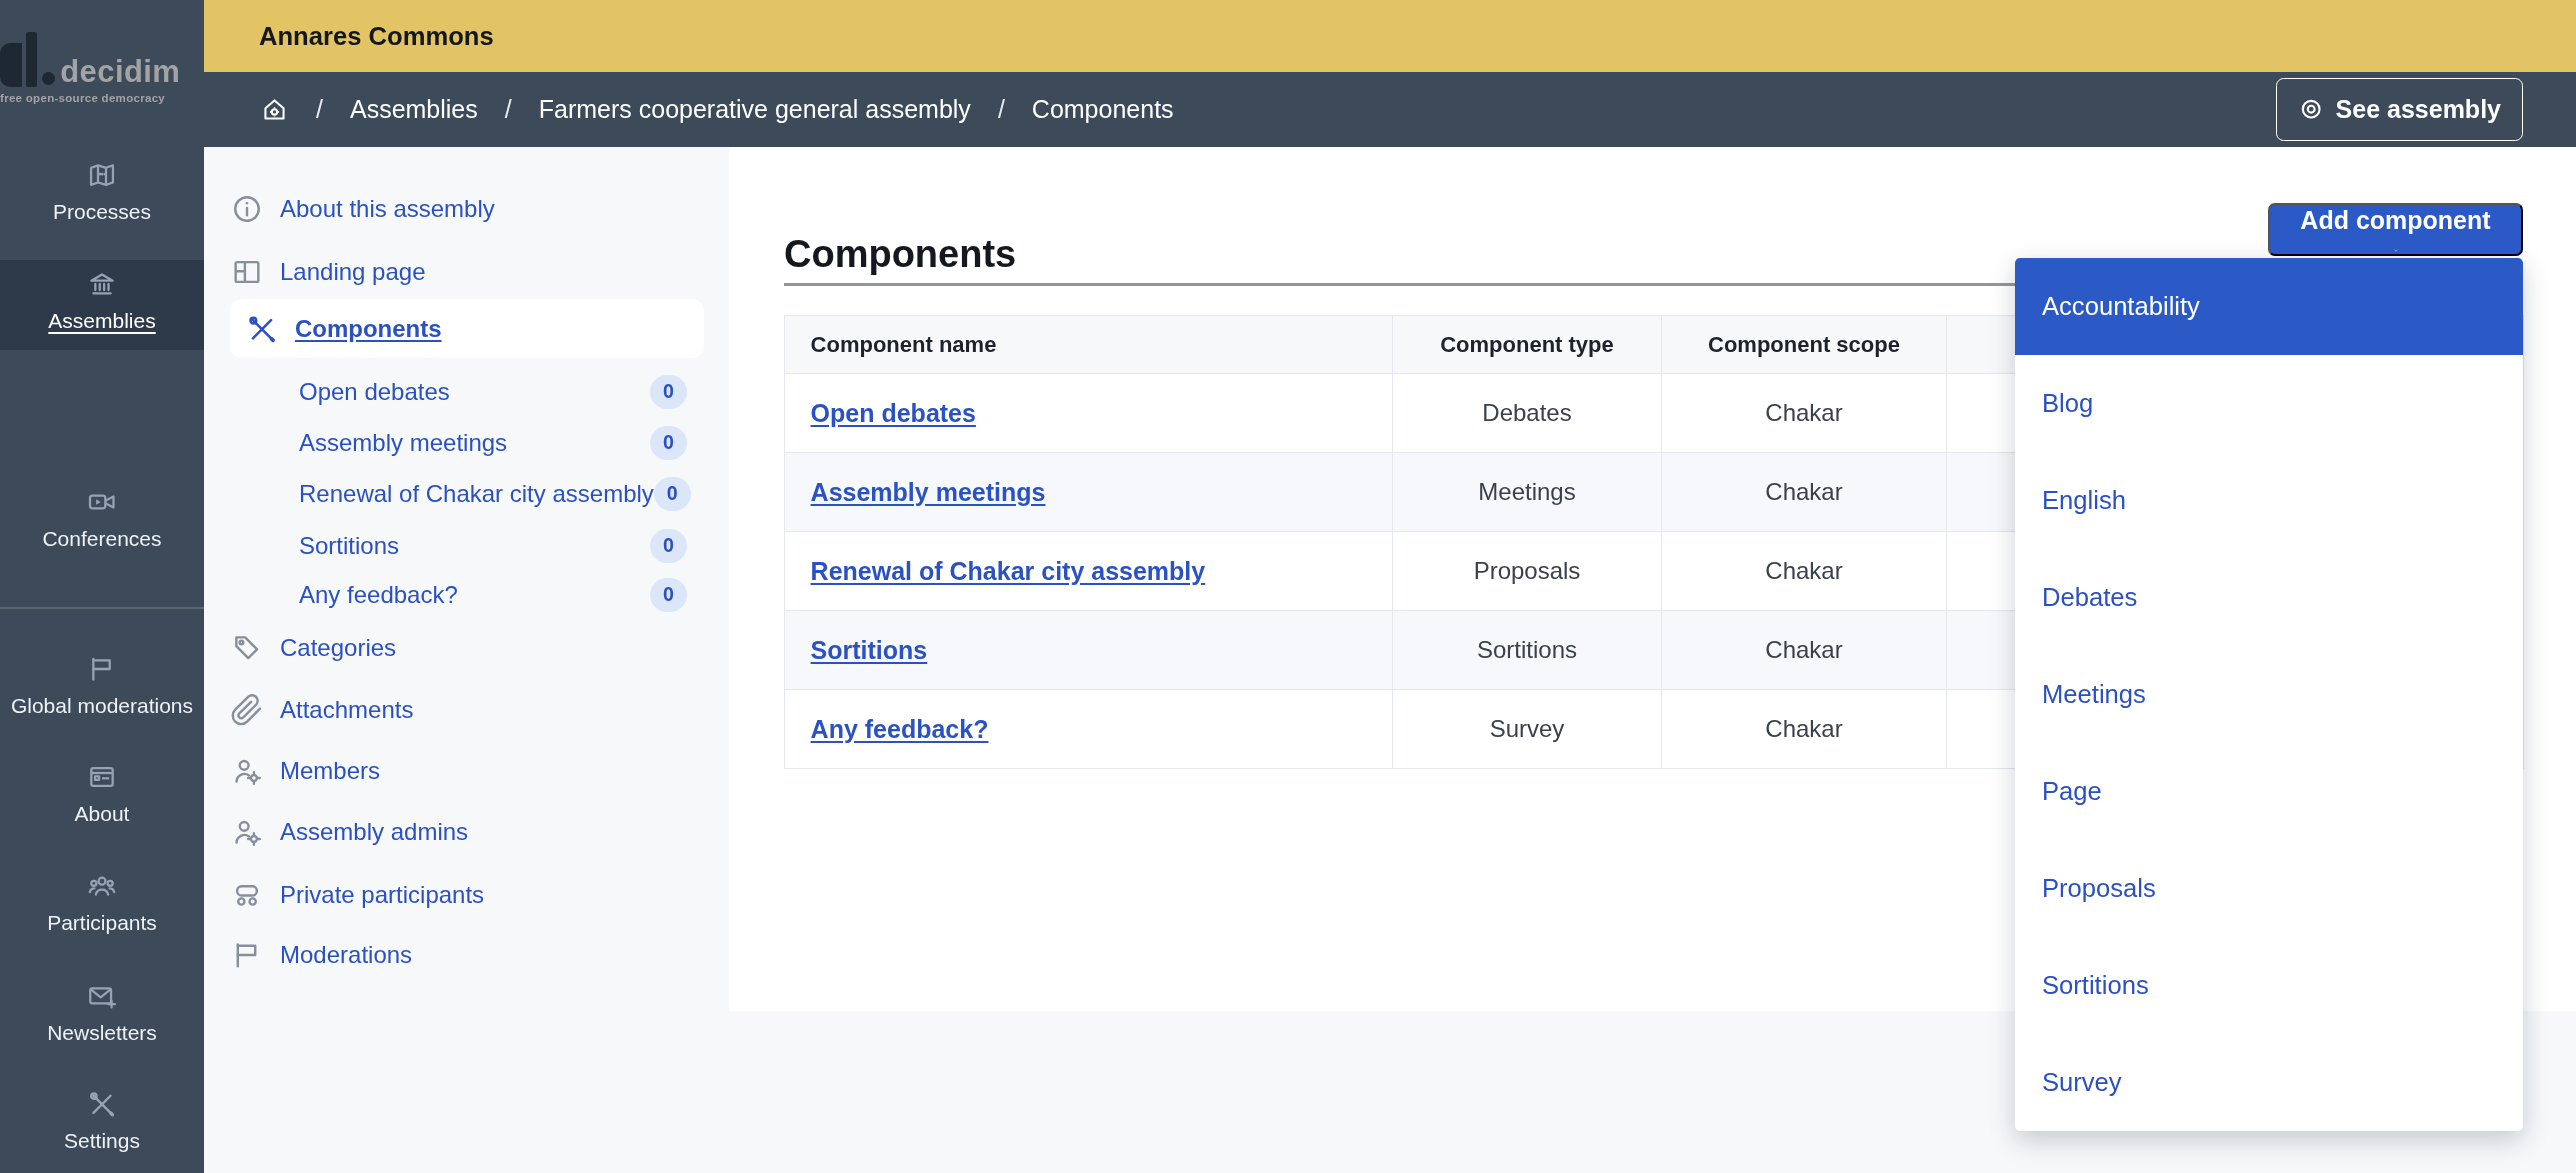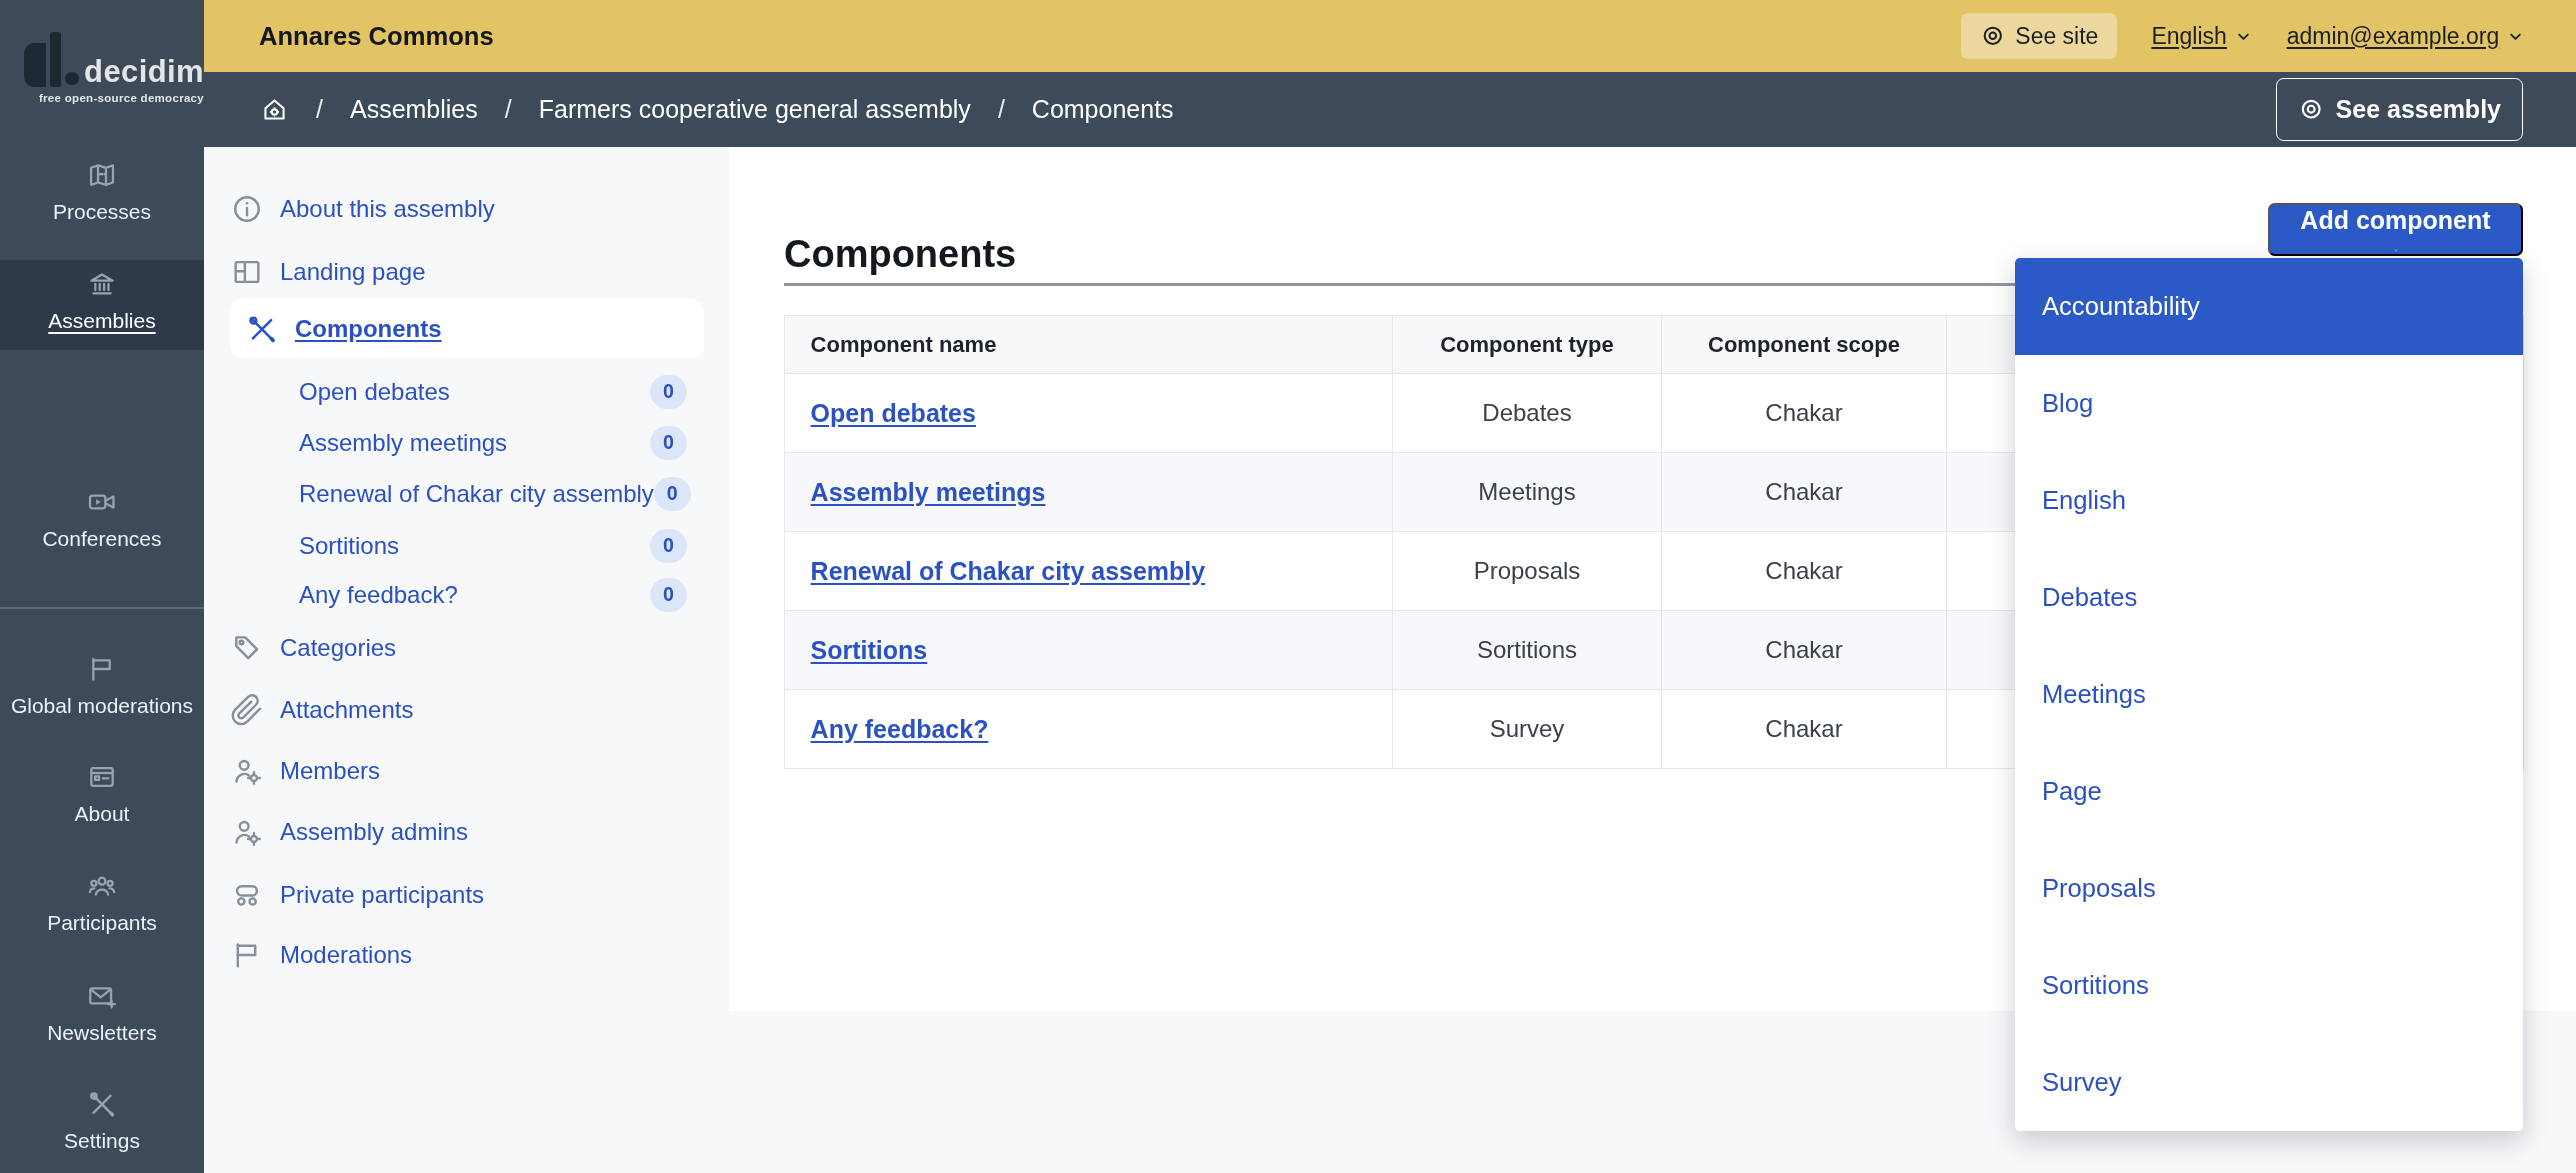--- a/index.html
+++ b/index.html
@@ -2,21 +2,21 @@
 <html style="font-size:13.6px"><head>
 <meta charset="utf-8">
 <style>
   html,body{margin:0;padding:0;}
   body{font-family:"Liberation Sans","DejaVu Sans",sans-serif;background:#ffffff;}
   #app{position:relative;width:2576px;height:1174px;overflow:hidden;background:#ffffff;}
   svg{display:block;}
 
   
   .sidebar{position:absolute;left:0;top:0;width:204px;height:1174px;background:#3d4a5a;z-index:3;}
-  .logo{position:absolute;left:0;top:32px;width:204px;display:flex;flex-direction:column;align-items:flex-end;color:#e5e5e5;}
+  .logo{position:absolute;left:0;top:32px;width:204px;display:flex;flex-direction:column;align-items:flex-start;color:#a3a3a3;}
   .logo-row{display:flex;align-items:flex-end;gap:5.1px;}
   .logo-glyph{display:flex;align-items:flex-end;gap:4.3px;}
   .lg-a{width:22px;height:44px;background:#1e2833;border-radius:10.2px 0 0 10.2px;}
   .lg-b{width:11px;height:55px;background:#1e2833;border-radius:2.6px;}
   .lg-dot{width:13.6px;height:13.6px;background:#1e2833;border-radius:50%;margin-bottom:1.7px;}
   .logo-word{font-size:31px;font-weight:700;letter-spacing:0.4px;line-height:1;margin-bottom:0px;}
   .logo-tag{font-size:11.5px;font-weight:600;margin-top:5.1px;letter-spacing:0.3px;}
   .snav{position:absolute;left:0;width:204px;display:flex;flex-direction:column;align-items:center;gap:8.5px;color:#97a3b4;cursor:pointer;z-index:2;}
   .snav .lbl{font-size:21px;color:#eef1f6;line-height:1.15;text-align:left;}
   .snav svg{width:32px;height:32px;}
@@ -236,40 +236,20 @@
     <div class="snav" style="top:1088px">
       <svg viewBox="0 0 24 24">
           <use href="#i-tools"></use>
         </svg>
       <span class="lbl">Settings</span>
     </div>
   </aside>
 
   <header class="topbar">
     <div class="tb-title">Annares Commons</div>
-    <div class="tb-right">
-      <div class="seesite">
-        <svg viewBox="0 0 24 24">
-            <use href="#i-eye"></use>
-          </svg>
-        <span>See site</span>
-      </div>
-      <div class="tb-link">
-        <span class="txt">English</span>
-        <svg viewBox="0 0 24 24">
-            <use href="#i-chev"></use>
-          </svg>
-      </div>
-      <div class="tb-link">
-        <span class="txt">admin@example.org</span>
-        <svg viewBox="0 0 24 24">
-            <use href="#i-chev"></use>
-          </svg>
-      </div>
-    </div>
   </header>
 
   <div class="crumbbar">
     <svg class="home" viewBox="0 0 24 24">
         <use href="#i-home"></use>
       </svg>
     <span class="crumb-sep">/</span>
     <span class="crumb-link">Assemblies</span>
     <span class="crumb-sep">/</span>
     <span class="crumb-link">Farmers cooperative general assembly</span>

